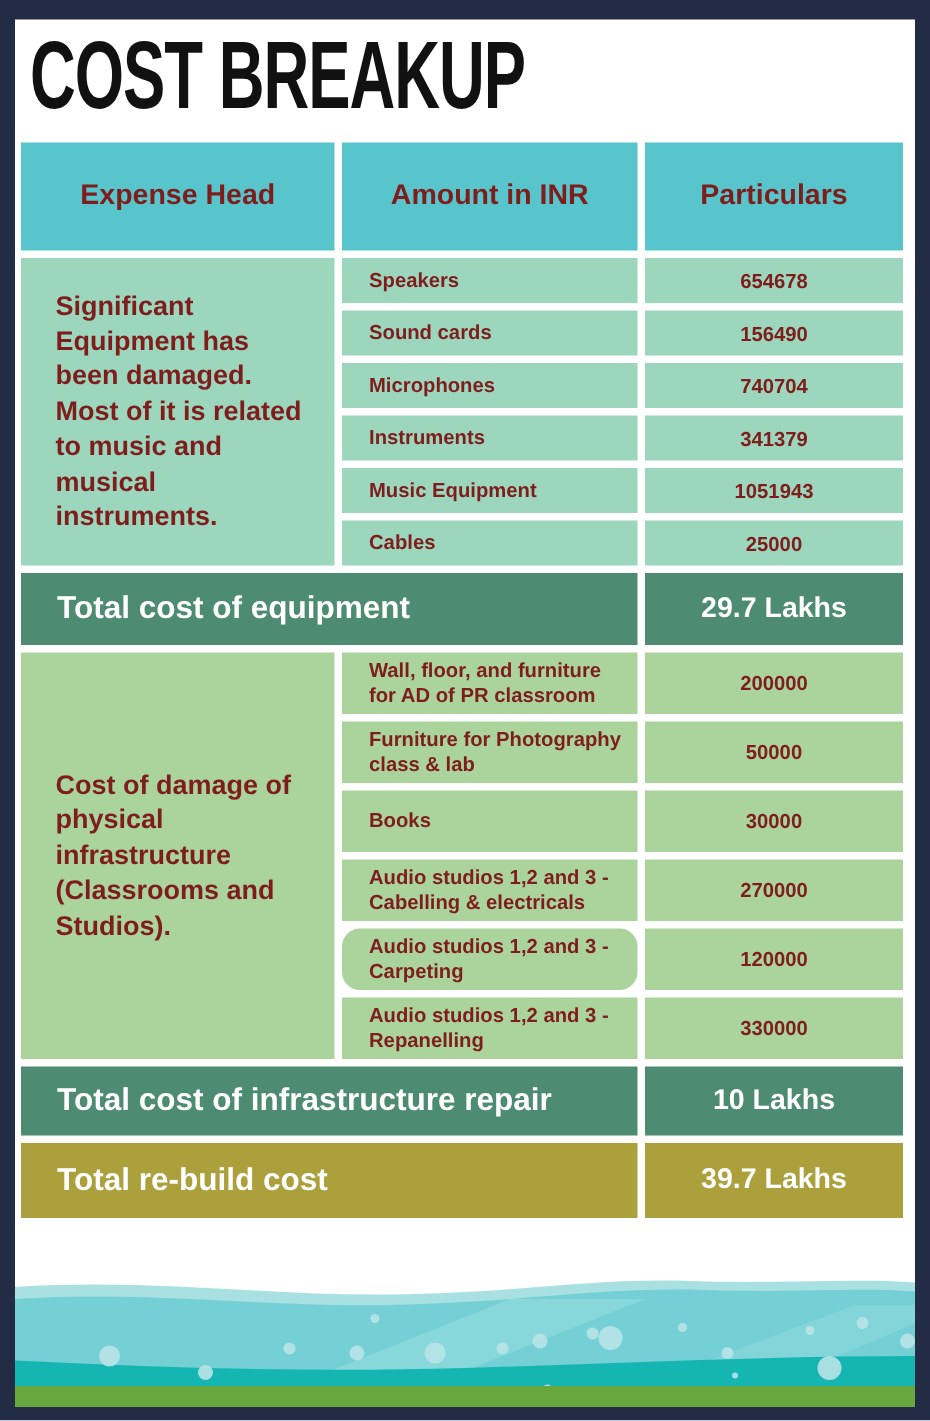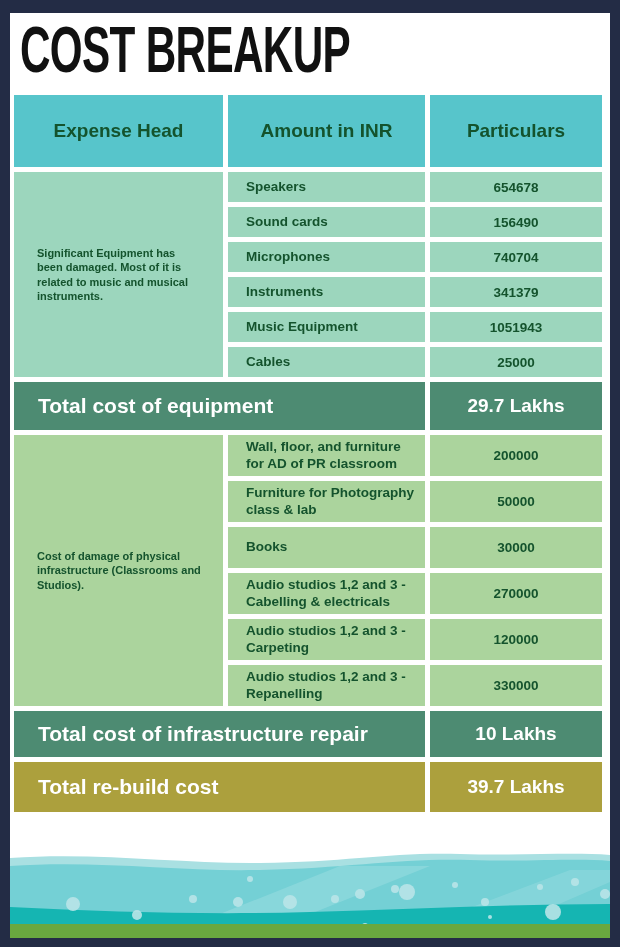--- a/index.html
+++ b/index.html
@@ -36,32 +36,32 @@
     width:588px;
     display:grid;
     grid-template-columns:209px 197px 172px;
     grid-template-rows:72px repeat(6, 30px) 48px repeat(6, 41px) 46px 50px;
     gap:5px;
   }
   .cell {
     display:flex;
     align-items:center;
     font-weight:bold;
-    color:#14532d;
+    color:#7f1d1d;
   }
   .head-cell {
     grid-row:1;
     background:var(--teal, #57c5cb);
     justify-content:center;
     font-size:19px;
     text-align:center;
   }
   .s1 { background:var(--green1, #9cd6bd); }
   .s2 { background:var(--green2, #abd49d); }
-  .expense { padding:0 20px 0 23px; font-size:11px; line-height:1.3; }
+  .expense { padding:0 20px 0 23px; font-size:18px; line-height:1.3; }
   .particular { padding:0 10px 0 18px; font-size:13.5px; line-height:1.25; }
   .amount { justify-content:center; font-size:13.5px; }
   .total-label {
     background:var(--dkgreen, #4d8b72);
     color:#ffffff;
     font-size:21px;
     padding-left:24px;
   }
   .total-amount {
     background:var(--dkgreen, #4d8b72);
@@ -113,21 +113,21 @@
         <div class="cell total-amount" style="grid-area: 8 / 3;">29.7 Lakhs</div>
         <div class="cell expense s2" style="grid-area: 9 / 1 / span 6;">Cost of damage of physical infrastructure (Classrooms and Studios).</div>
         <div class="cell particular s2" style="grid-area: 9 / 2;">Wall, floor, and  furniture for AD of PR classroom</div>
         <div class="cell amount s2" style="grid-area: 9 / 3;">200000</div>
         <div class="cell particular s2" style="grid-area: 10 / 2;">Furniture for Photography class &amp; lab</div>
         <div class="cell amount s2" style="grid-area: 10 / 3;">50000</div>
         <div class="cell particular s2" style="grid-area: 11 / 2;">Books</div>
         <div class="cell amount s2" style="grid-area: 11 / 3;">30000</div>
         <div class="cell particular s2" style="grid-area: 12 / 2;">Audio studios 1,2 and 3  - Cabelling &amp; electricals</div>
         <div class="cell amount s2" style="grid-area: 12 / 3;">270000</div>
-        <div class="cell particular s2" style="grid-area: 13 / 2;">Audio studios 1,2 and 3 - Carpeting</div>
+        <div class="cell particular s2" style="grid-area: 13 / 2; border-radius: 12px;">Audio studios 1,2 and 3 - Carpeting</div>
         <div class="cell amount s2" style="grid-area: 13 / 3;">120000</div>
         <div class="cell particular s2" style="grid-area: 14 / 2;">Audio studios 1,2 and 3 - Repanelling</div>
         <div class="cell amount s2" style="grid-area: 14 / 3;">330000</div>
         <div class="cell total-label" style="grid-area: 15 / 1 / auto / span 2;">Total cost of infrastructure repair</div>
         <div class="cell total-amount" style="grid-area: 15 / 3;">10 Lakhs</div>
         <div class="cell total-label rebuild" style="grid-area: 16 / 1 / auto / span 2;">Total re-build cost</div>
         <div class="cell total-amount rebuild" style="grid-area: 16 / 3;">39.7 Lakhs</div>
       </div>
 
 

